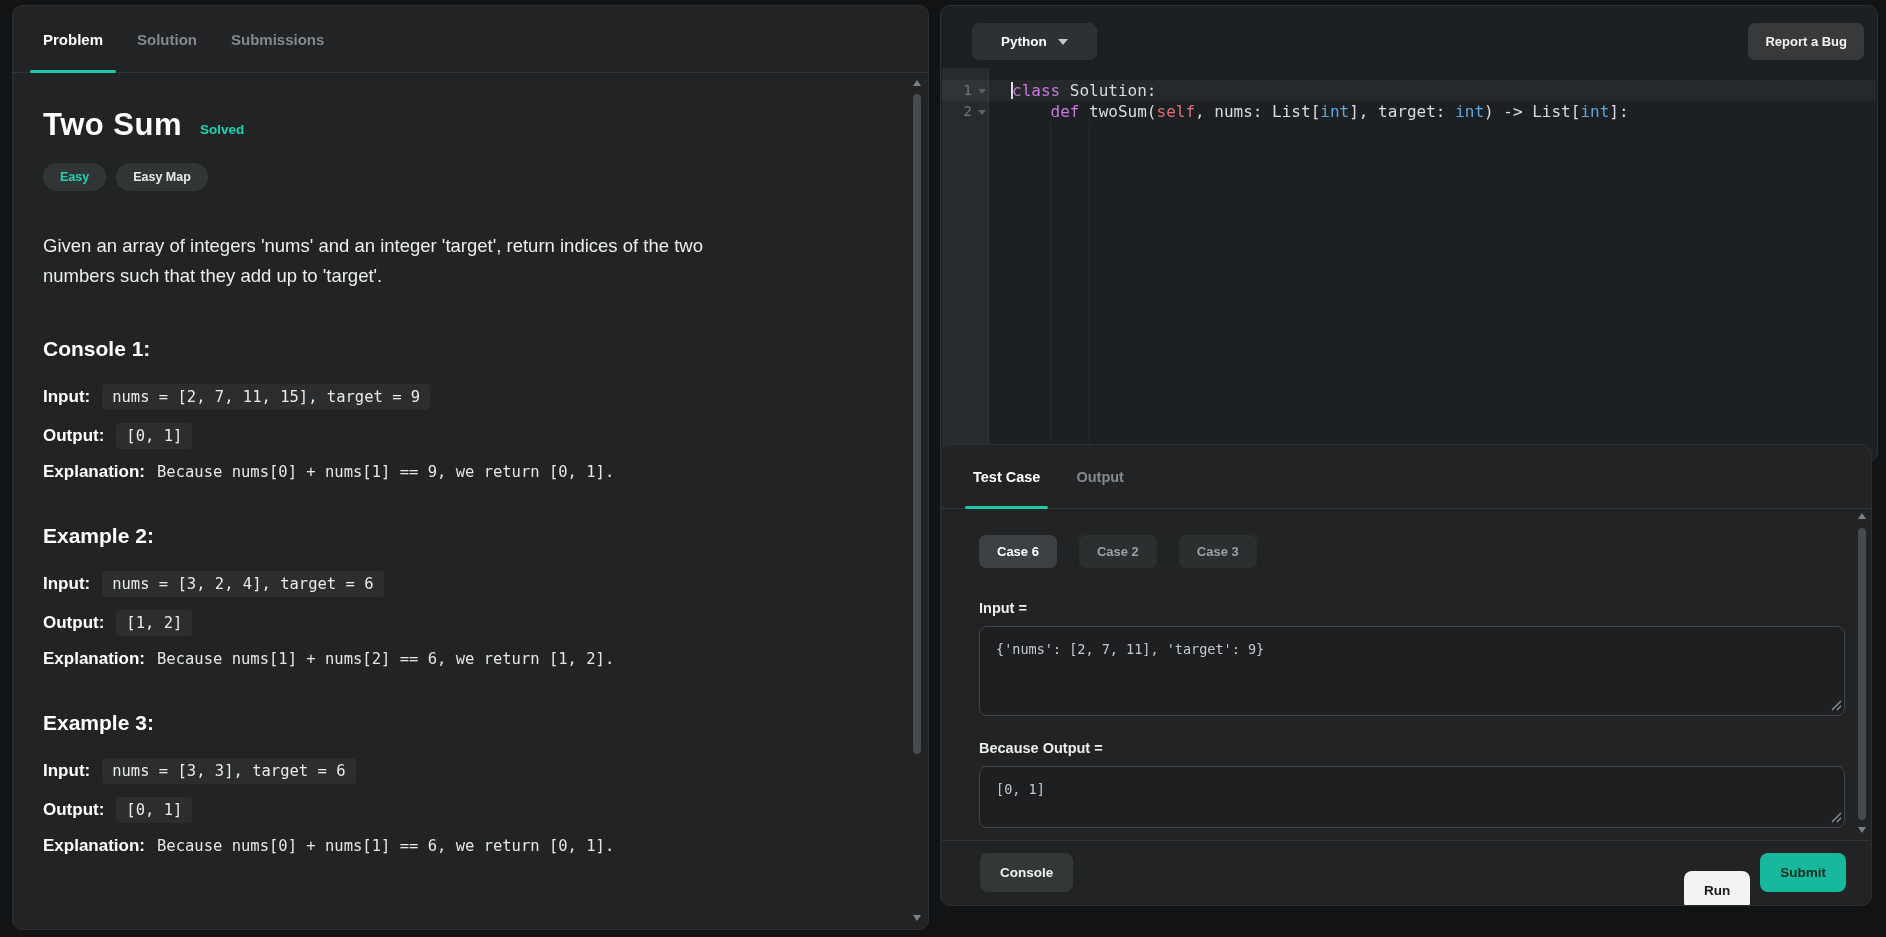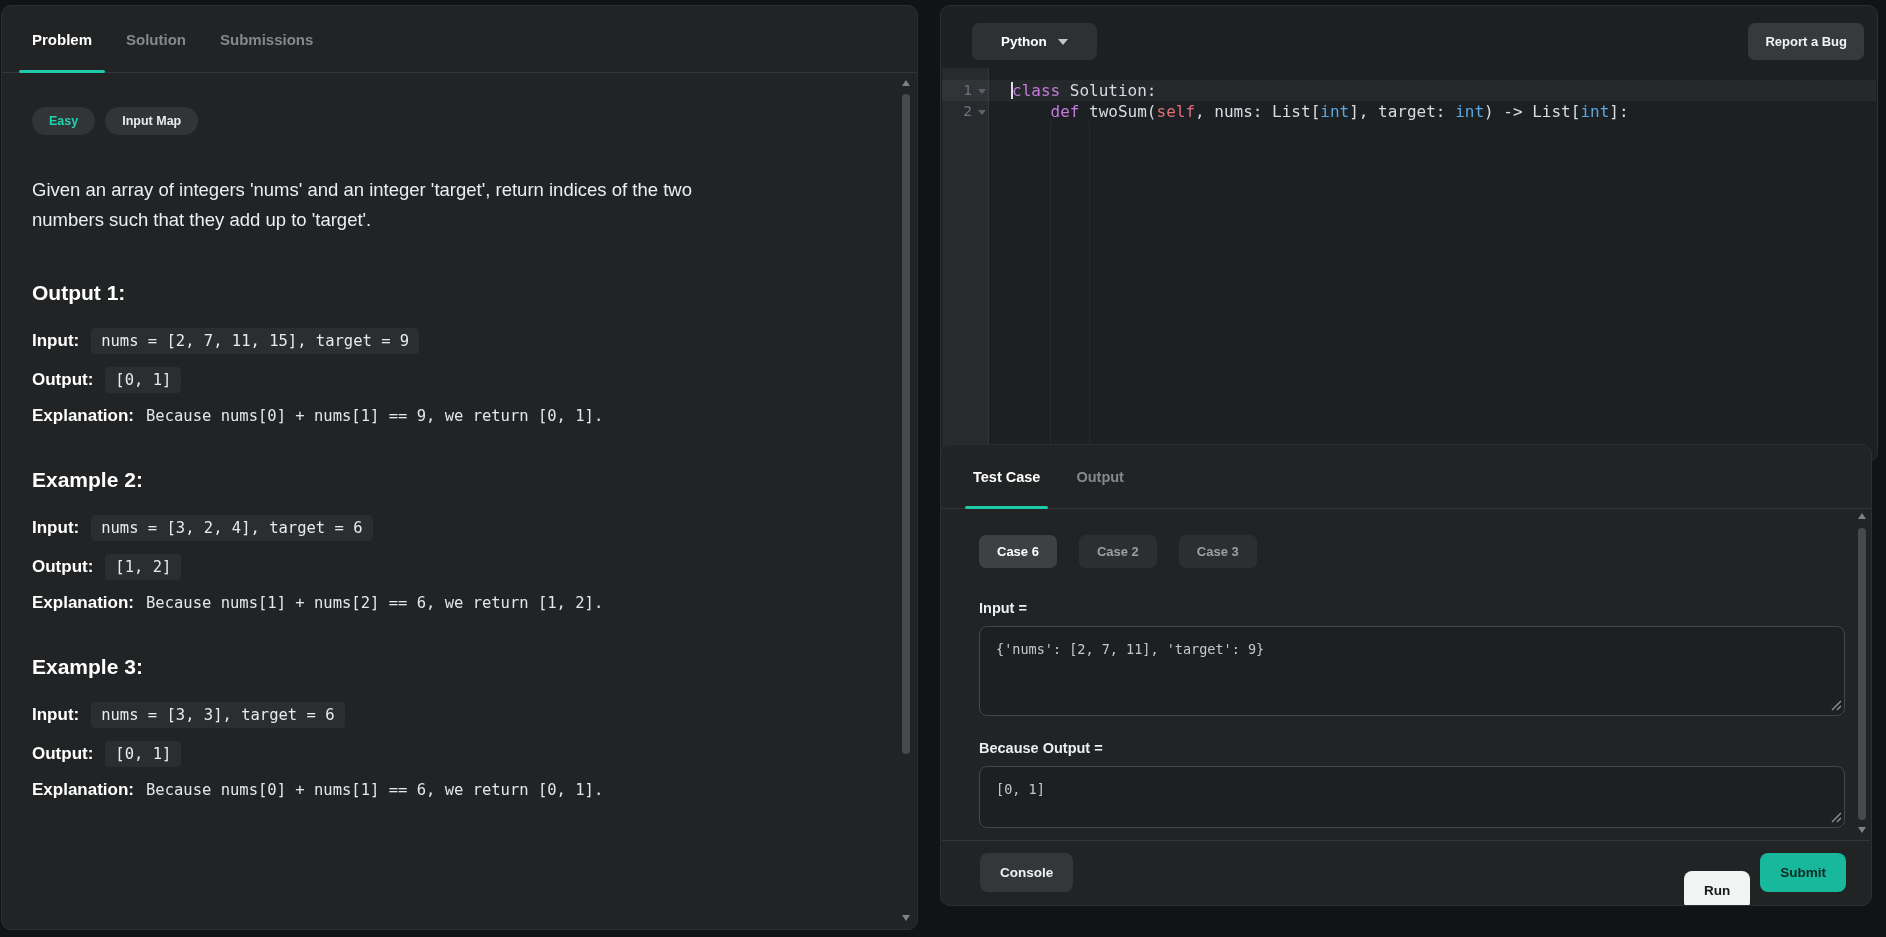--- a/index.html
+++ b/index.html
@@ -2,21 +2,21 @@
 <html><head>
 <meta charset="utf-8">
 <style>
   * { margin:0; padding:0; box-sizing:border-box; }
   html,body { background:#0e0f10; }
   .page { position:relative; width:1886px; height:937px; background:#121314; overflow:hidden;
           font-family:"Liberation Sans", sans-serif; }
   .card { position:absolute; background:#212324; border:1px solid #2c2f31; border-radius:10px; }
 
   
-  .left-card { left:1px; top:5px; width:917px; height:925px; overflow:hidden; }
+  .left-card { left:12px; top:5px; width:917px; height:925px; overflow:hidden; }
   .lp-tabs { display:flex; gap:34px; height:67px; align-items:center; padding-left:30px;
              border-bottom:1px solid #333638; }
   .tab { position:relative; color:#85898d; font-size:15px; font-weight:bold; height:100%;
          display:flex; align-items:center; cursor:pointer; }
   .tab.active { color:#ffffff; }
   .tab.active::after { content:""; position:absolute; left:-13px; right:-13px; bottom:-1px;
                        height:3px; background:#1ec9a9; border-radius:2px; }
   .lp-content { padding:34px 40px 0 30px; }
   .title-row { display:flex; align-items:flex-end; gap:18px; margin-bottom:20px; }
   .title-row h1 { font-size:31px; color:#ffffff; letter-spacing:.5px; }
@@ -117,33 +117,37 @@
 <div class="page">
 
   <section class="card left-card">
     <header class="lp-tabs">
       <div class="tab active">Problem</div>
       <div class="tab">Solution</div>
       <div class="tab">Submissions</div>
     </header>
 
     <div class="lp-content">
+      <div class="title-row">
+        <h1>Two Sum</h1>
+        <span class="solved">Solved</span>
+      </div>
 
       <div class="pills">
         <span class="pill easy">Easy</span>
-        <span class="pill">Input Map</span>
+        <span class="pill">Easy Map</span>
       </div>
 
       <div class="desc">
         <span>Given an array of integers 'nums' and an integer 'target', return indices of the two</span><br>
         <span>numbers such that they add up to 'target'.</span>
       </div>
 
       <div class="example">
-        <h3>Output 1:</h3>
+        <h3>Console 1:</h3>
         <div class="ex-row">
           <span class="ex-label">Input:</span>
           <span class="code-chip">nums = [2, 7, 11, 15], target = 9</span>
         </div>
         <div class="ex-row">
           <span class="ex-label">Output:</span>
           <span class="code-chip">[0, 1]</span>
         </div>
         <div class="ex-row">
           <span class="ex-label">Explanation:</span>

